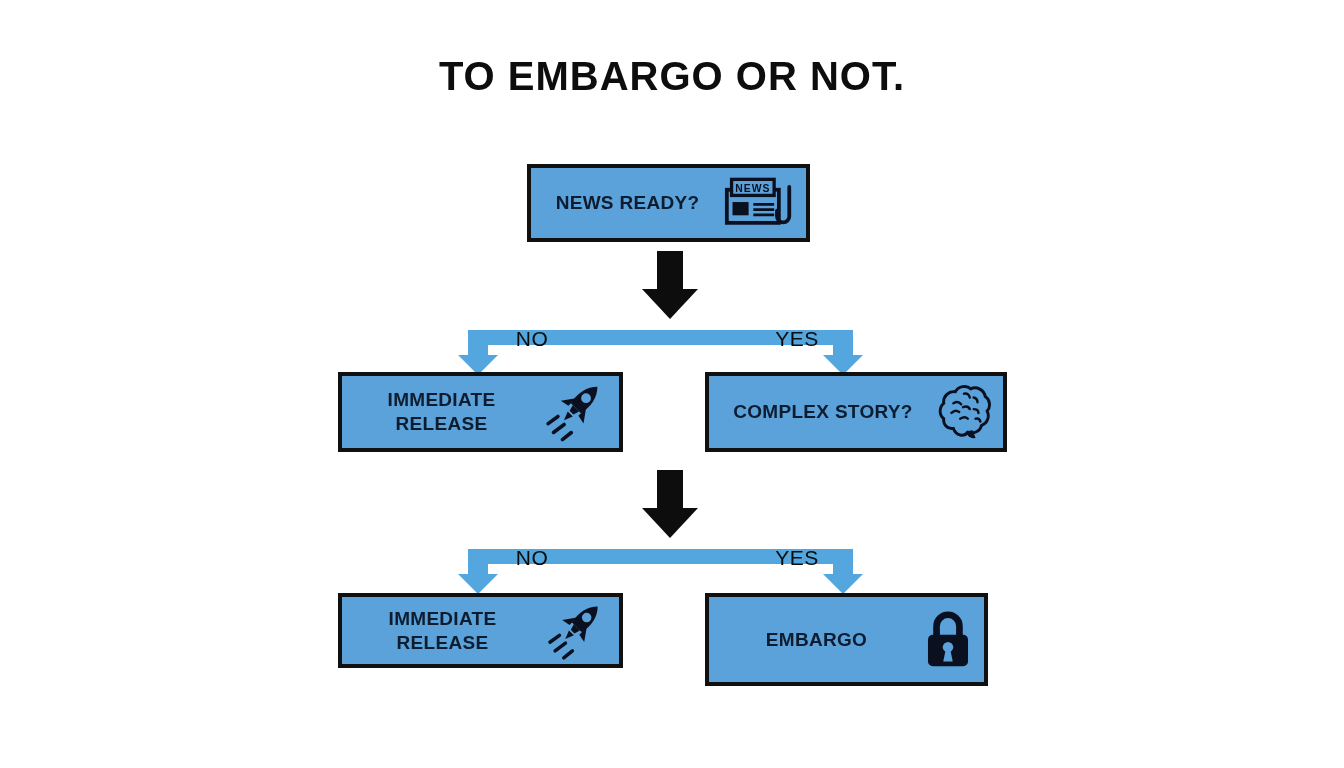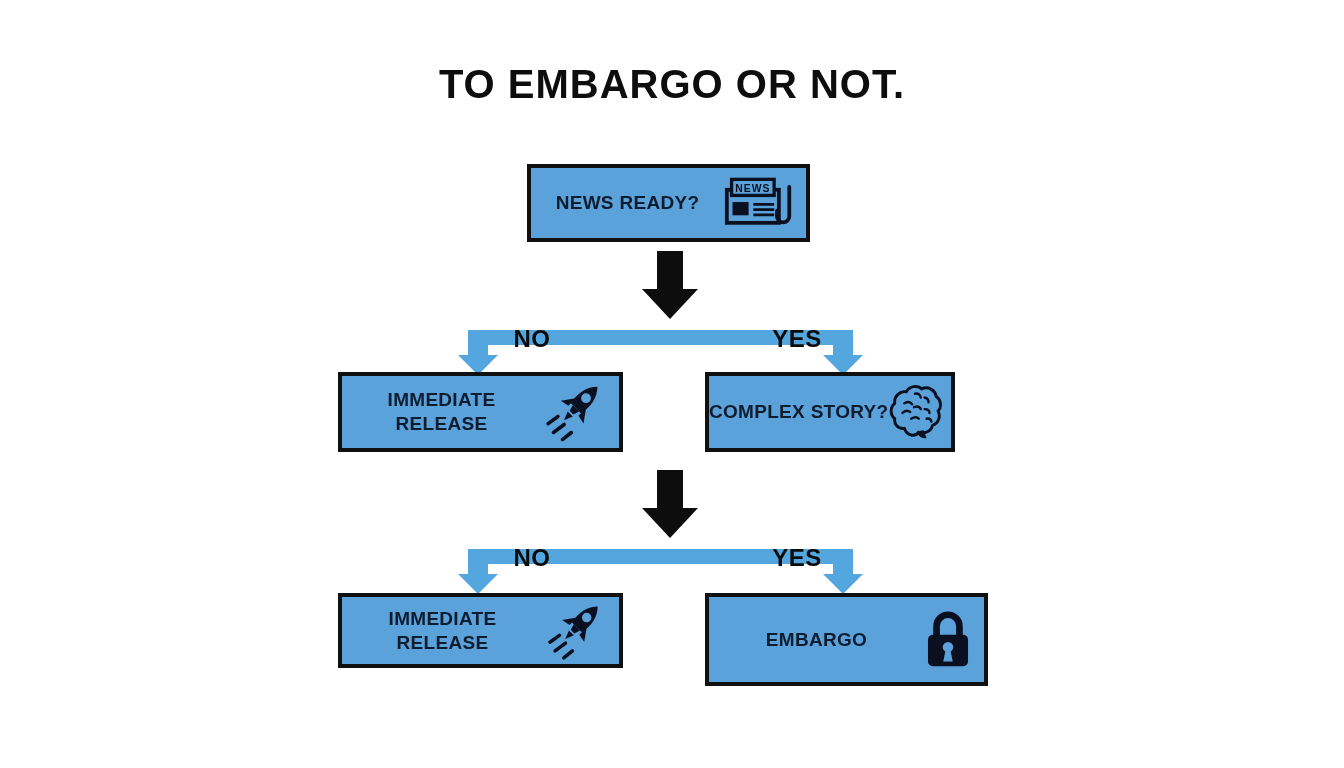--- a/index.html
+++ b/index.html
@@ -9,55 +9,55 @@
     --node-text:#0e1c30;
     --connector-blue:#54a6de;
     --arrow-black:#0d0d0d;
     --icon-ink:#0b1020;
   }
   html,body{margin:0;padding:0;background:var(--background);}
   body{font-family:"Liberation Sans",sans-serif;}
   .stage{position:relative;width:1344px;height:768px;background:var(--background);overflow:hidden;}
 
   .title{
-    position:absolute;left:0;right:0;top:50px;margin:12px;
+    position:absolute;left:0;right:0;top:50px;margin:4px;
     text-align:center;font-size:40px;font-weight:700;letter-spacing:1px;
     color:var(--arrow-black);
   }
 
   .node{
     position:absolute;box-sizing:border-box;
     background:var(--node-fill);
     border:4px solid var(--node-border);
     display:flex;align-items:center;
   }
   .node-label{
     flex:1;text-align:center;font-weight:700;font-size:19px;
     color:var(--node-text);letter-spacing:.3px;line-height:1.25;
     white-space:nowrap;
   }
   .node--wrap .node-label{white-space:normal;padding:0 44px;}
   .node-icon{flex:0 0 auto;display:flex;align-items:flex-end;justify-content:center;margin-right:12px;}
 
   .pos-root{left:527px;top:164px;width:283px;height:78px;}
   .pos-no1 {left:338px;top:372px;width:285px;height:80px;}
-  .pos-yes1{left:705px;top:372px;width:250px;height:80px;}
+  .pos-yes1{left:705px;top:372px;width:302px;height:80px;}
   .pos-no2 {left:338px;top:593px;width:285px;height:75px;}
   .pos-yes2{left:705px;top:593px;width:283px;height:93px;}
 
   .black-arrow{position:absolute;left:642px;width:56px;height:68px;}
   .black-arrow.a1{top:251px;}
   .black-arrow.a2{top:470px;}
 
   .split{position:absolute;left:452px;width:420px;height:46px;}
   .split.s1{top:330px;}
   .split.s2{top:549px;}
 
   .branch-label{
-    position:absolute;z-index:3;font-size:24px;font-weight:700;
+    position:absolute;z-index:3;font-size:21px;font-weight:400;
     color:#0b0b0b;letter-spacing:.5px;text-align:center;line-height:18px;
   }
   .lbl-no1 {left:505px;top:330px;width:54px;}
   .lbl-yes1{left:766px;top:330px;width:62px;}
   .lbl-no2 {left:505px;top:549px;width:54px;}
   .lbl-yes2{left:766px;top:549px;width:62px;}
 
   .c-blue{fill:var(--connector-blue);}
   .c-black{fill:var(--arrow-black);}
   .ic-fill{fill:var(--icon-ink);}

